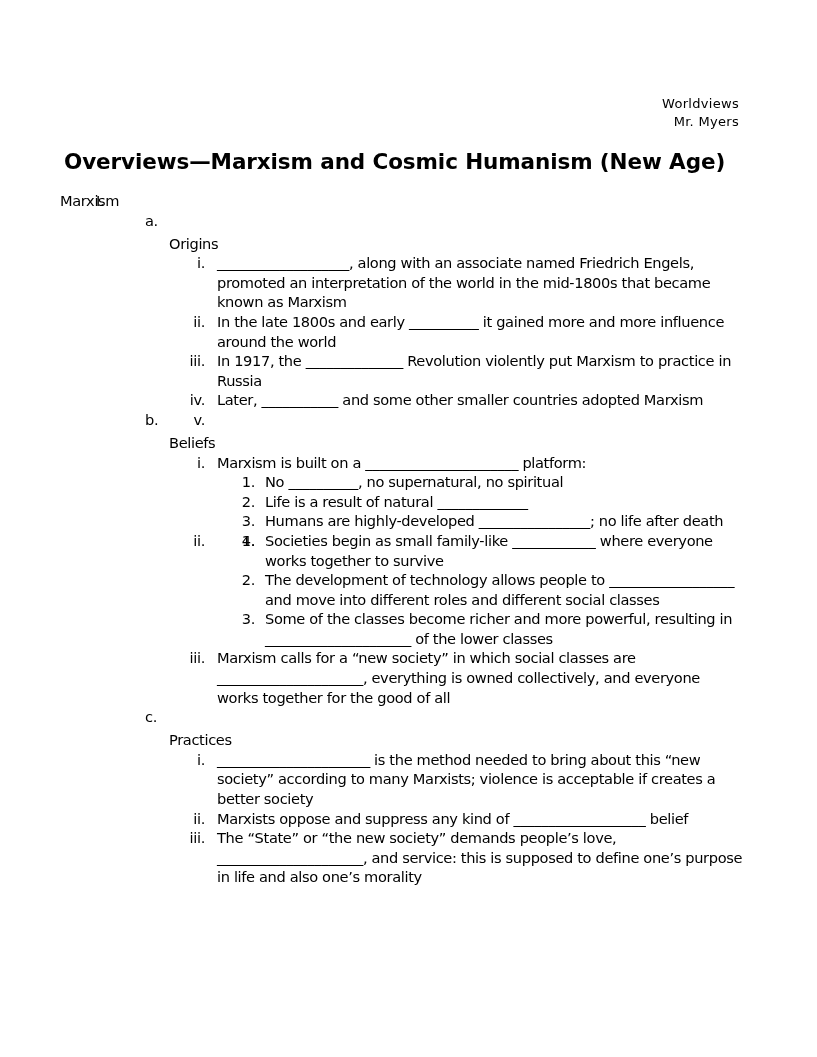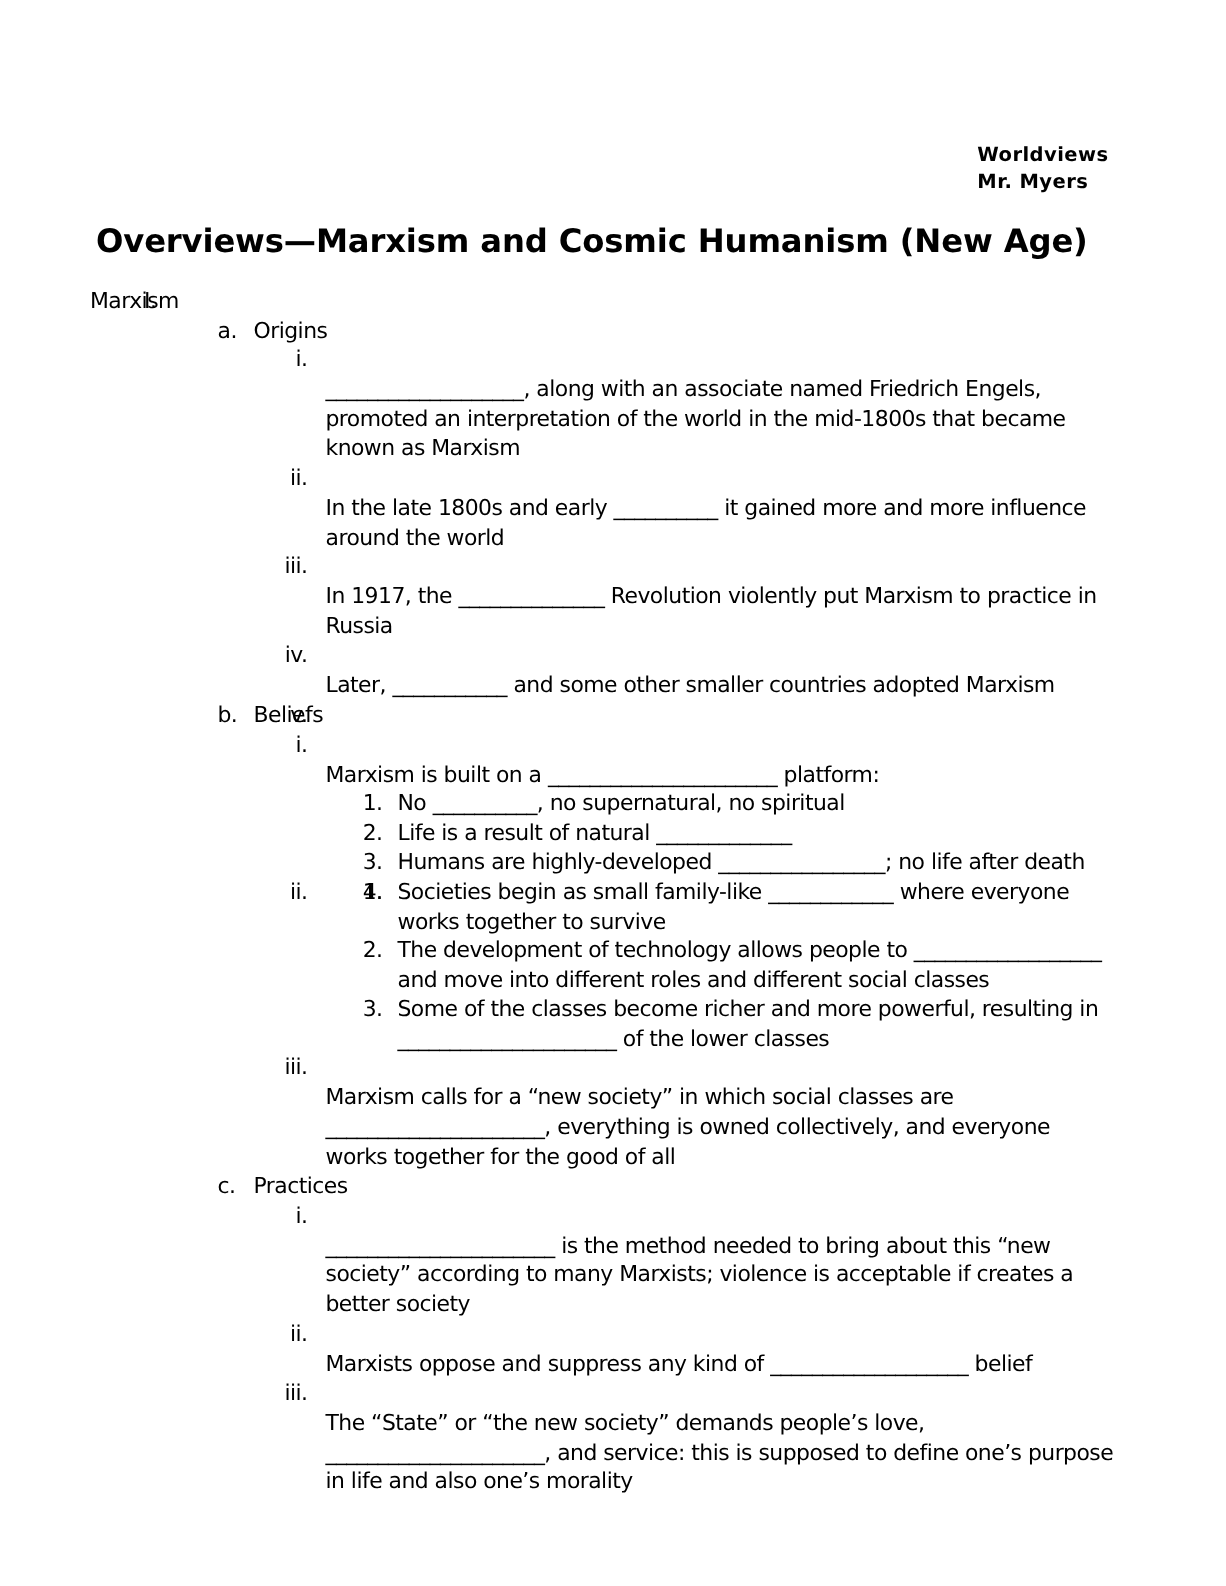--- a/index.html
+++ b/index.html
@@ -1,33 +1,33 @@
 <!DOCTYPE html>
 <html><head>
 <meta charset="utf-8">
 <style>
   html, body { margin:0; padding:0; background:#ffffff; }
   body { width:817px; height:1057px; position:relative; overflow:hidden;
          font-family:"DejaVu Sans", sans-serif; color:#000; }
-  .header { position:absolute; right:78px; top:95px; 
-            font-size:13px; line-height:18px; letter-spacing:0.3px;font-weight:bold; }
+  .header { position:absolute; right:78px; top:95px; text-align:right;
+            font-size:13px; line-height:18px; letter-spacing:0.3px; }
   .title { position:absolute; left:64px; top:149px; font-size:21.5px; font-weight:bold;
            white-space:nowrap; letter-spacing:-0.1px; }
   .outline { position:absolute; left:0; top:191px; width:817px; font-size:14.6px;
              line-height:19.6px; letter-spacing:-0.35px; }
   .row { position:relative; display:flex; }
   .marker { position:absolute; text-align:right; white-space:nowrap; }
   .text { white-space:normal; }
   
   .l1 .marker { left:96px; width:auto; text-align:left; }
   .l1 .text { margin-left:60px; }
   .l2 .marker { left:145px; text-align:left; }
-  .l2 .text { margin-left:169px; }
+  .l2 .text { margin-left:169px;margin-top:23px; }
   .l3 .marker { right:612px; }
-  .l3 .text { margin-left:217px; width:528px;margin-top:20px; }
+  .l3 .text { margin-left:217px; width:528px; }
   .l4 .marker { right:562px; }
   .l4 .text { margin-left:265px; width:480px; }
 </style>
 </head>
 <body>
 
 <div class="header">
   <div>Worldviews</div>
   <div>Mr. Myers</div>
 </div>

